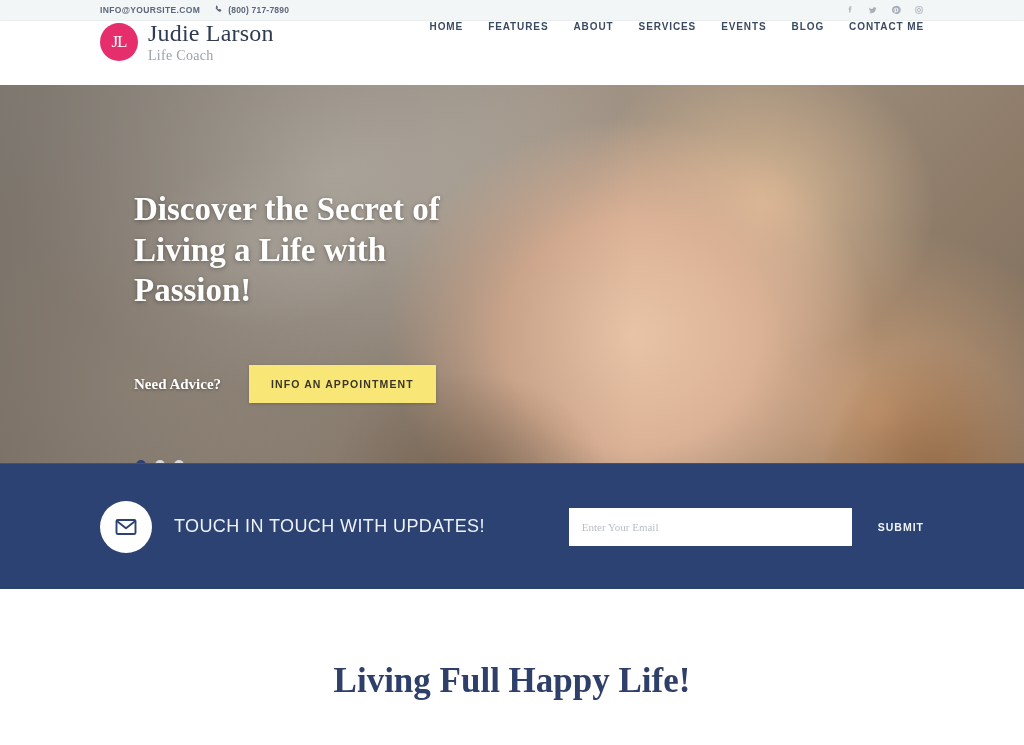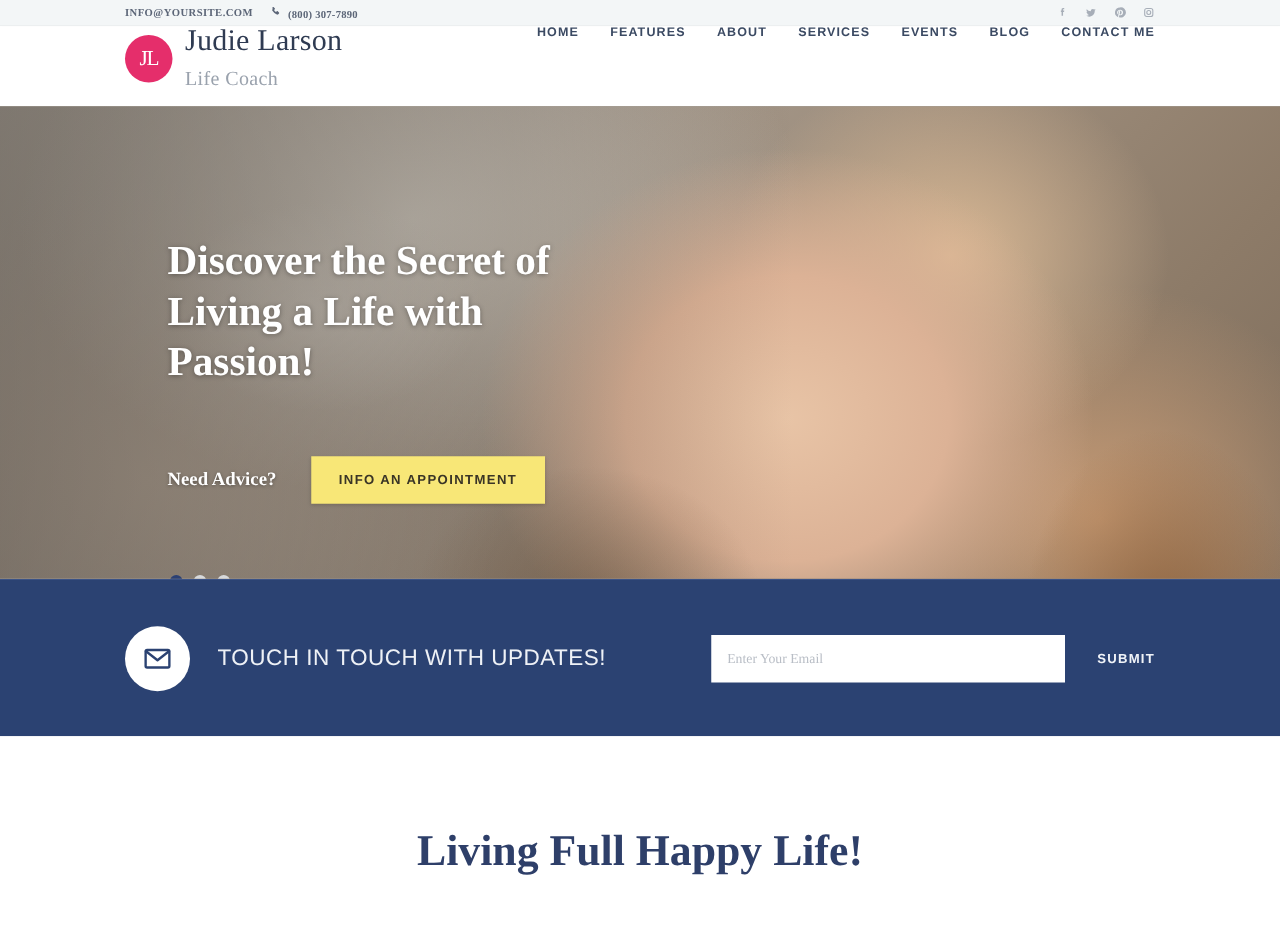--- a/index.html
+++ b/index.html
@@ -12,21 +12,21 @@
   
   .topbar{
     height:21px; background:#f3f6f7; border-bottom:1px solid #eceff0;
     display:flex; align-items:center; position:relative;
   }
   .topbar-inner{
     width:824px; margin:0 auto; display:flex; align-items:center;
     justify-content:space-between; height:100%;
   }
   .topbar-left{ display:flex; align-items:center; gap:14px; }
-  .tb-item{ display:flex; align-items:flex-end; gap:5px;font-family:Liberation Serif, serif; }
+  .tb-item{ display:flex; align-items:flex-start; gap:5px; }
   .tb-text{
     font-size:8.5px; font-weight:bold; letter-spacing:0.35px;
     color:#5c6678; text-transform:uppercase; white-space:nowrap;
   }
   .tb-phone{ text-transform:none; letter-spacing:0.2px; }
   .phone-ico{ color:#5c6678; font-size:9px; line-height:1; }
   .topbar-right{ display:flex; align-items:center; gap:12px; }
   .soc{
     width:11px; height:11px; display:flex; align-items:center; justify-content:center;
     color:#a7aeb8; font-size:9px; line-height:1;
@@ -50,21 +50,21 @@
     color:#fff; font-family:"Liberation Serif", serif;
     font-size:17px; letter-spacing:-1px; font-weight:400;
   }
   .brand-text{ display:flex; flex-direction:column; line-height:1; }
   .brand-name{
     font-family:"Liberation Serif", serif;
     font-size:24px; color:#2f3b52; letter-spacing:.2px;
   }
   .brand-tag{
     font-family:"Liberation Serif", serif;
-    font-size:16px; color:#9aa2ad; margin-top:11px; letter-spacing:.3px;
+    font-size:14px; color:#9aa2ad; margin-top:4px; letter-spacing:.3px;
   }
   .nav{ display:flex; align-items:center; gap:25px; }
   .nav-item{
     font-size:10px; font-weight:bold; letter-spacing:.9px;
     color:#3b4a63; text-transform:uppercase; white-space:nowrap; cursor:pointer;
   }
 
   
   .hero{
     position:relative; height:378px; overflow:hidden;
@@ -184,21 +184,21 @@
     <div class="topbar-left">
       <div class="tb-item">
         <span class="tb-text">INFO@YOURSITE.COM</span>
       </div>
       <div class="tb-item">
         <span class="phone-ico">
           <svg width="9" height="9" viewBox="0 0 16 16" fill="currentColor">
               <path d="M3.6 1.2c.4-.4 1-.4 1.4 0l1.8 1.8c.4.4.4 1 0 1.4l-1 1c.5 1.3 1.5 2.3 2.8 2.8l1-1c.4-.4 1-.4 1.4 0l1.8 1.8c.4.4.4 1 0 1.4l-1 1c-.5.5-1.3.7-2 .4C7.2 10.8 5.2 8.8 3.2 6.2c-.3-.7-.1-1.5.4-2l0 0z"></path>
             </svg>
         </span>
-        <span class="tb-text tb-phone">(800) 307-7890</span>
+        <span class="tb-text tb-phone">(800) 717-7890</span>
       </div>
     </div>
     <div class="topbar-right">
       <span class="soc">
         <svg width="10" height="10" viewBox="0 0 16 16" fill="currentColor">
             <path d="M10.2 5.4h-1.5V4.3c0-.4.3-.5.5-.5h1V2.1h-1.4c-1.6 0-2 1.2-2 2v1.3H5.9v1.8h.9V12h1.9V7.2h1.3l.2-1.8z"></path>
           </svg>
       </span>
       <span class="soc">
         <svg width="11" height="11" viewBox="0 0 16 16" fill="currentColor">

